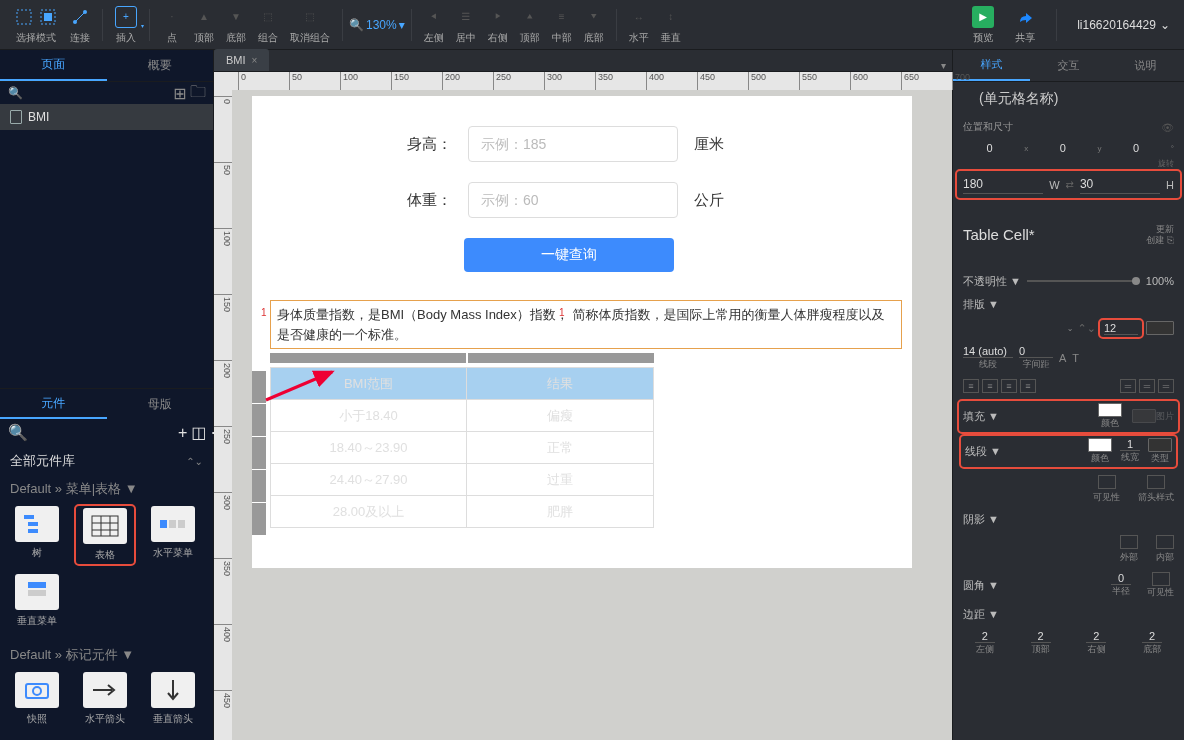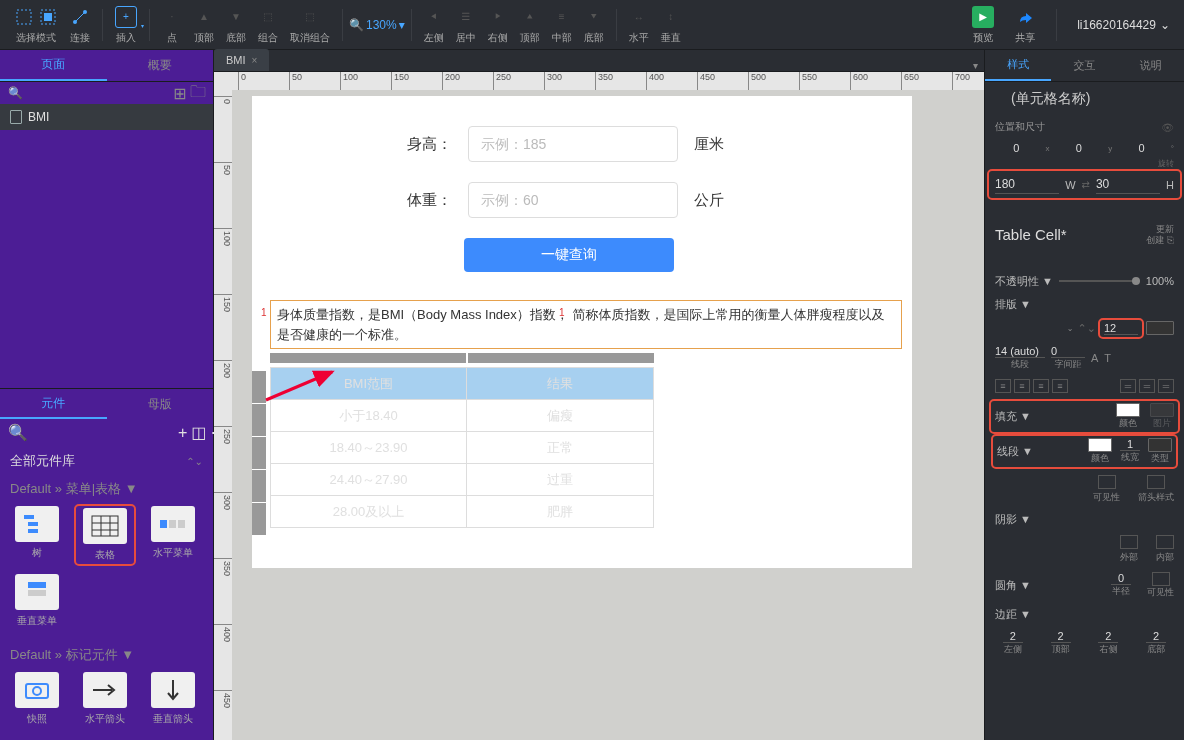--- a/index.html
+++ b/index.html
@@ -18,21 +18,21 @@
 .zoom { display:flex; align-items:center; color:#48a6ff; font-size:12px; gap:2px; cursor:pointer; }
 .right-tools { margin-left:auto; display:flex; align-items:center; gap:8px; }
 .preview-btn { width:22px; height:22px; background:#27ae60; border-radius:3px; display:flex; align-items:center; justify-content:center; color:#fff;}
 .share-btn { width:22px; height:22px; color:#1e88ff; display:flex; align-items:center; justify-content:center;}
 .user-chip { font-size:12px; color:#ddd; display:flex; align-items:center; gap:4px; cursor:pointer; padding:0 6px;}
 
 
 .body { display:flex; height: calc(740px - 50px); }
 
 
-.left { width: 214px; background:#4c1d95; display:flex; flex-direction:column; border-right:1px solid #1a1c1f;}
+.left { width: 214px; background:#0f172a; display:flex; flex-direction:column; border-right:1px solid #1a1c1f;}
 .left .tabs, .right .tabs { display:flex; height:32px; border-bottom:1px solid #1a1c1f; font-size:12px;}
 .left .tabs .tab, .right .tabs .tab { flex:1; display:flex; align-items:center; justify-content:center; color:#888; cursor:pointer; }
 .left .tabs .tab.active, .right .tabs .tab.active { color:#48a6ff; border-bottom:2px solid #48a6ff; }
 .searchbar { display:flex; align-items:center; padding:4px 8px; gap:4px; }
 .searchbar input { flex:1; background:transparent; border:none; outline:none; color:#ccc; font-size:11px; }
 .searchbar .sicon { color:#888; font-size:12px; }
 .searchbar .ticon { width:14px; height:14px; color:#888; cursor:pointer; display:flex; align-items:center; justify-content:center;}
 .page-item { display:flex; align-items:center; gap:6px; padding:6px 10px; background:#363a40; font-size:12px; cursor:pointer; }
 .page-item .file-icon { width:12px; height:14px; border:1px solid #9aa; border-radius:1px;}
 
@@ -84,21 +84,21 @@
 .col-headers .ch2 { width:186px;}
 .row-handles { position:absolute; left:0; top:18px;}
 .row-handles .rh { width:14px; height:32px; background:#999; margin-bottom:1px;}
 .bmi-table { margin-left:18px; border-collapse:collapse; width:384px;}
 .bmi-table th, .bmi-table td { border:1px solid #ddd; height:32px; font-size:13px; text-align:center; font-weight:normal;}
 .bmi-table thead th { background:#a7d0f0;}
 .bmi-table thead th:first-child { width:196px;}
 .arrow { position:absolute; left:48px; top:276px; }
 
 
-.right { width:200px; background:#2a2d33; border-left:1px solid #1a1c1f; font-size:11px; color:#bbb; overflow:hidden;}
+.right { width:232px; background:#2a2d33; border-left:1px solid #1a1c1f; font-size:11px; color:#bbb; overflow:hidden;}
 .right .tabs .tab { font-size:11px;}
 .sect-title { font-size:14px; color:#ccc; padding:8px 26px;}
 .section-label { font-size:10px; color:#999; padding:4px 10px; display:flex; justify-content:space-between; align-items:center;}
 .coord-row { display:flex; padding:4px 10px; gap:8px; align-items:center;}
 .coord-row .cval { flex:1; text-align:center; color:#ddd;}
 .coord-row .clbl { font-size:8px; color:#777;}
 .wh-row { display:flex; gap:6px; padding:4px 6px; align-items:center;}
 .wh-row.hl { outline:2px solid #e74c3c; border-radius:3px; margin:2px 4px;}
 .wh-input { flex:1; background:transparent; border:none; border-bottom:1px solid #555; color:#ddd; font-size:12px; padding:2px 0; width:50px;}
 .wh-row .sep-icon { color:#666; font-size:10px;}
@@ -570,21 +570,21 @@
       <span class="ab">═</span>
     </div>
 
     <div class="prop-row inline-hl" style="margin:4px 6px; gap:10px">
       <span>填充 ▼</span>
       <span style="flex:1"></span>
       <div style="display:flex;flex-direction:column;align-items:center">
           <span class="swatch"></span>
           <span style="font-size:9px;color:#888">颜色</span>
         </div>
-      <div style="display:flex;flex-direction:column;align-items:center;opacity:.5">
+      <div style="display:flex;flex-direction:row;align-items:center;opacity:.5">
           <span class="swatch" style="background:#444"></span>
           <span style="font-size:9px;color:#888">图片</span>
         </div>
     </div>
 
     <div class="prop-row inline-hl" style="margin:4px 8px; gap:8px">
       <span>线段 ▼</span>
       <span style="flex:1"></span>
       <div style="display:flex;flex-direction:column;align-items:center">
           <span class="swatch"></span>

